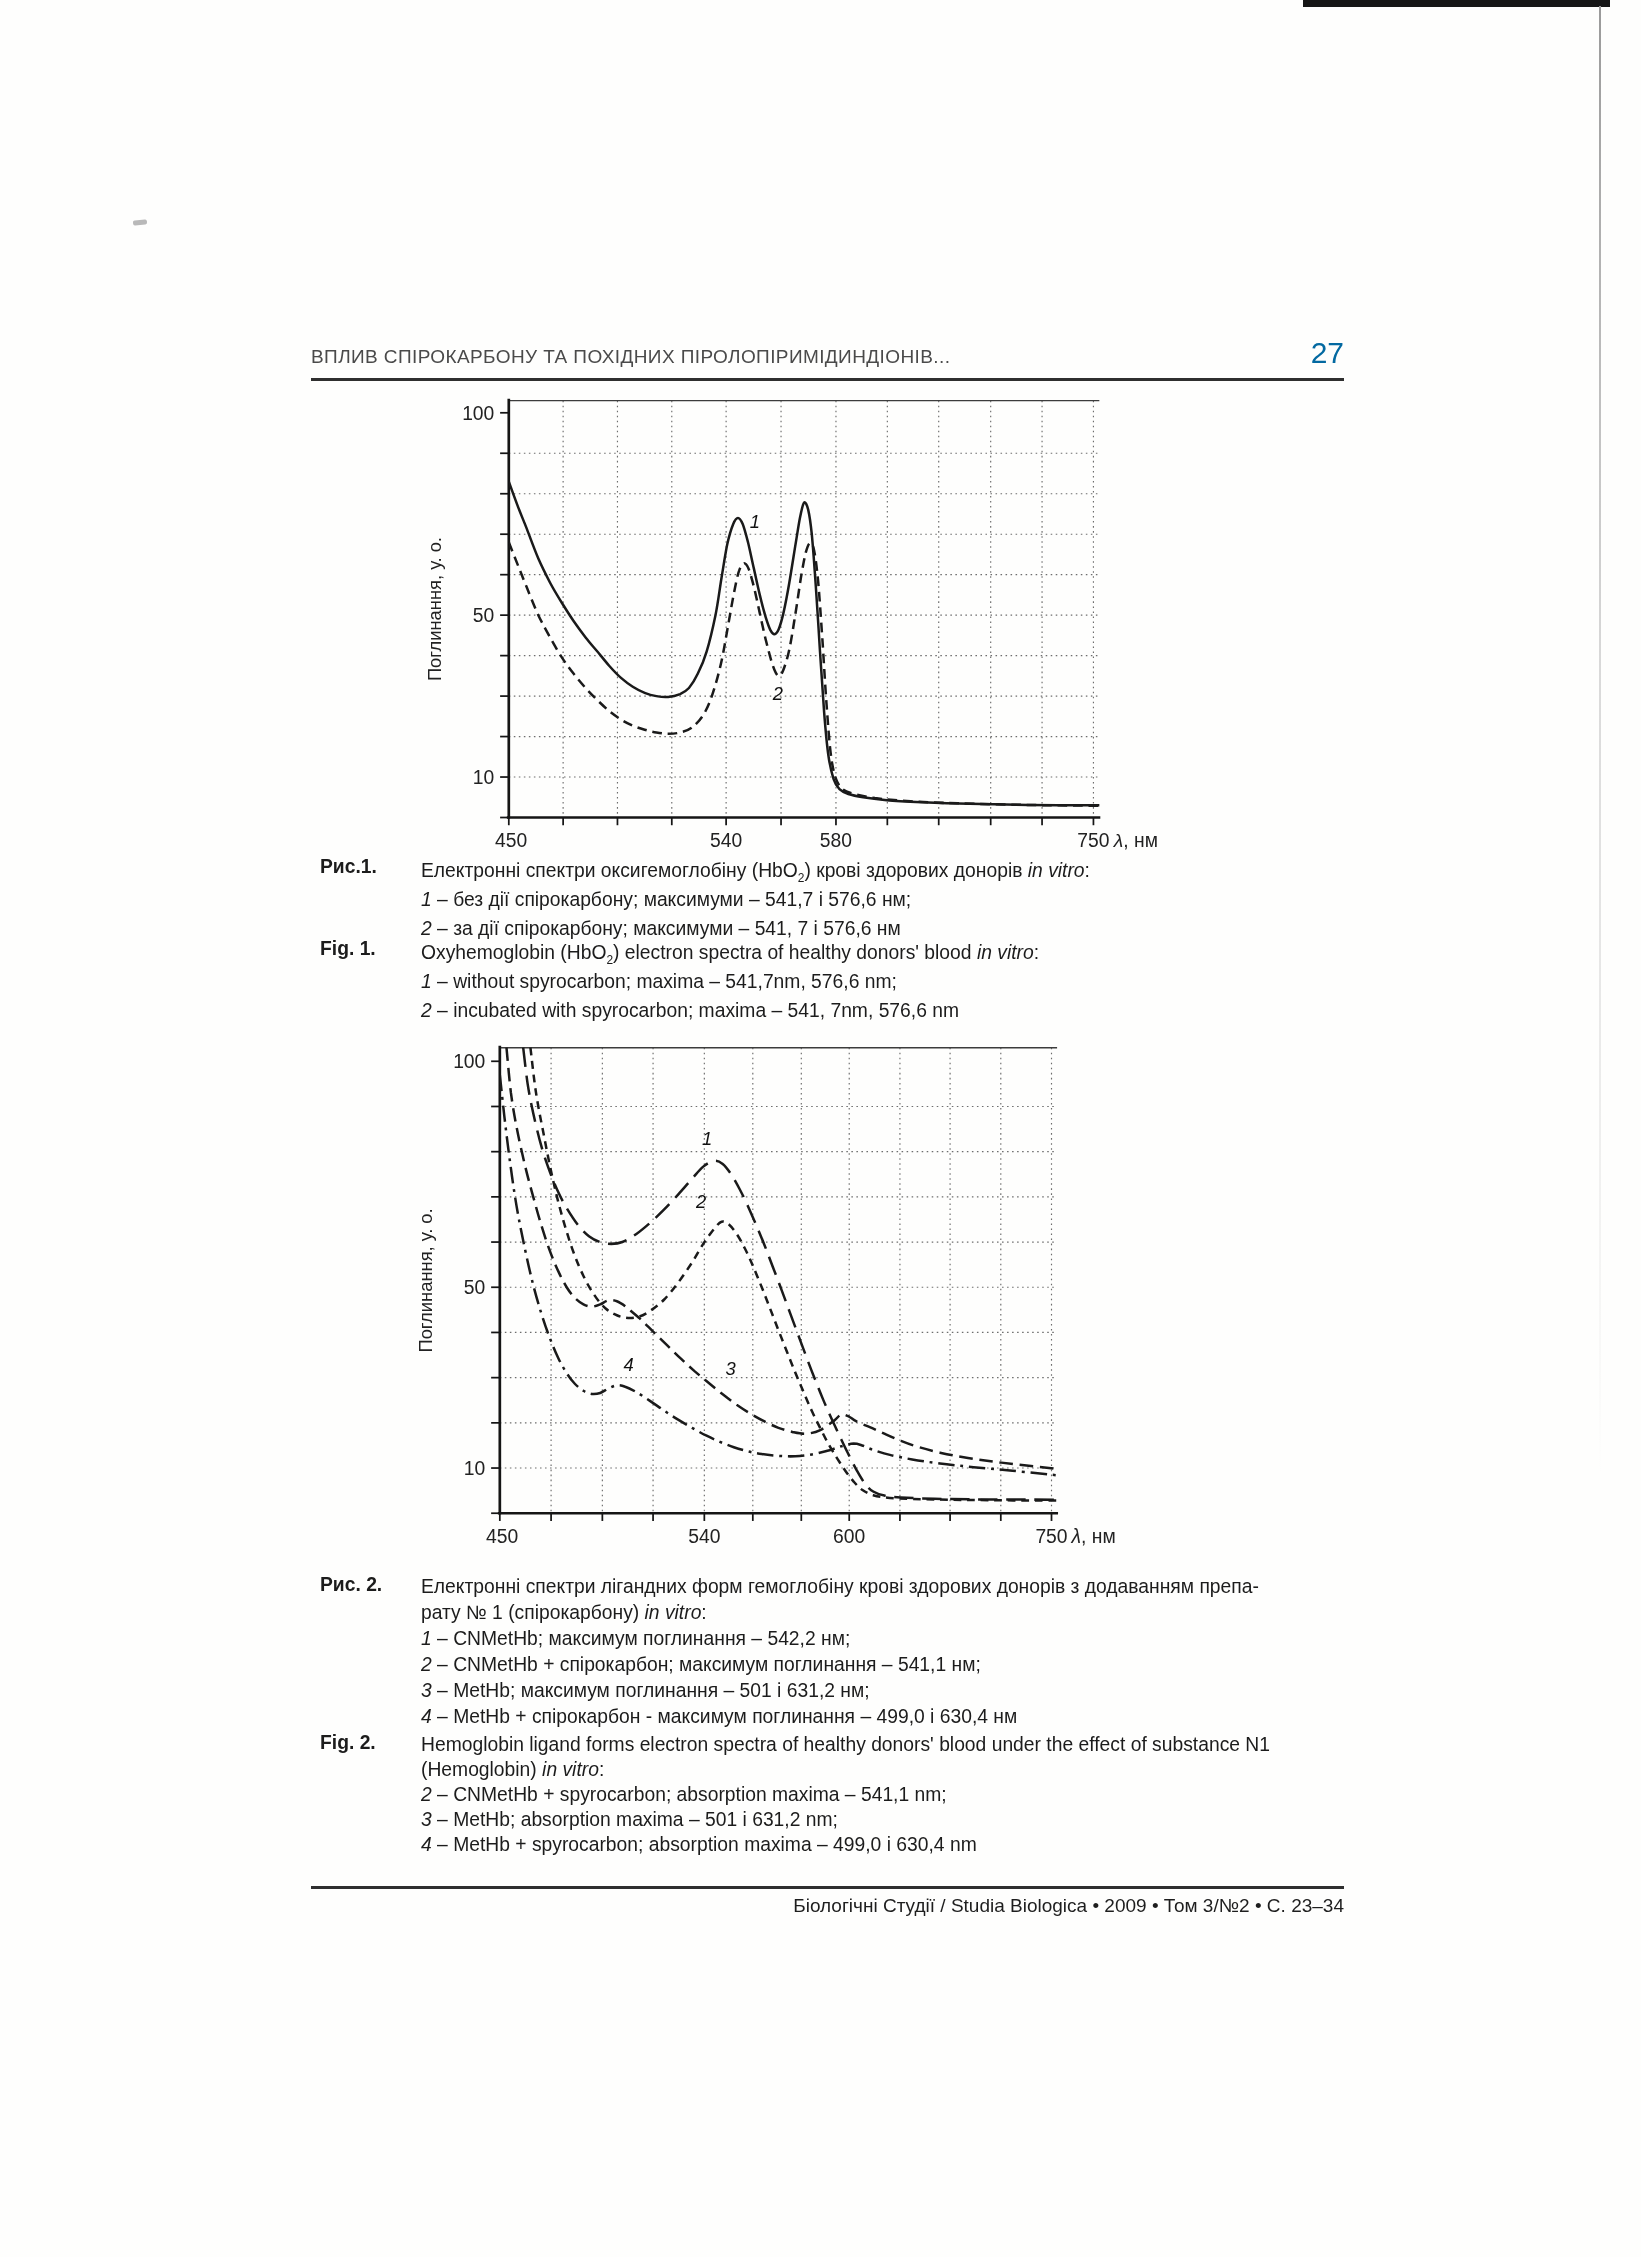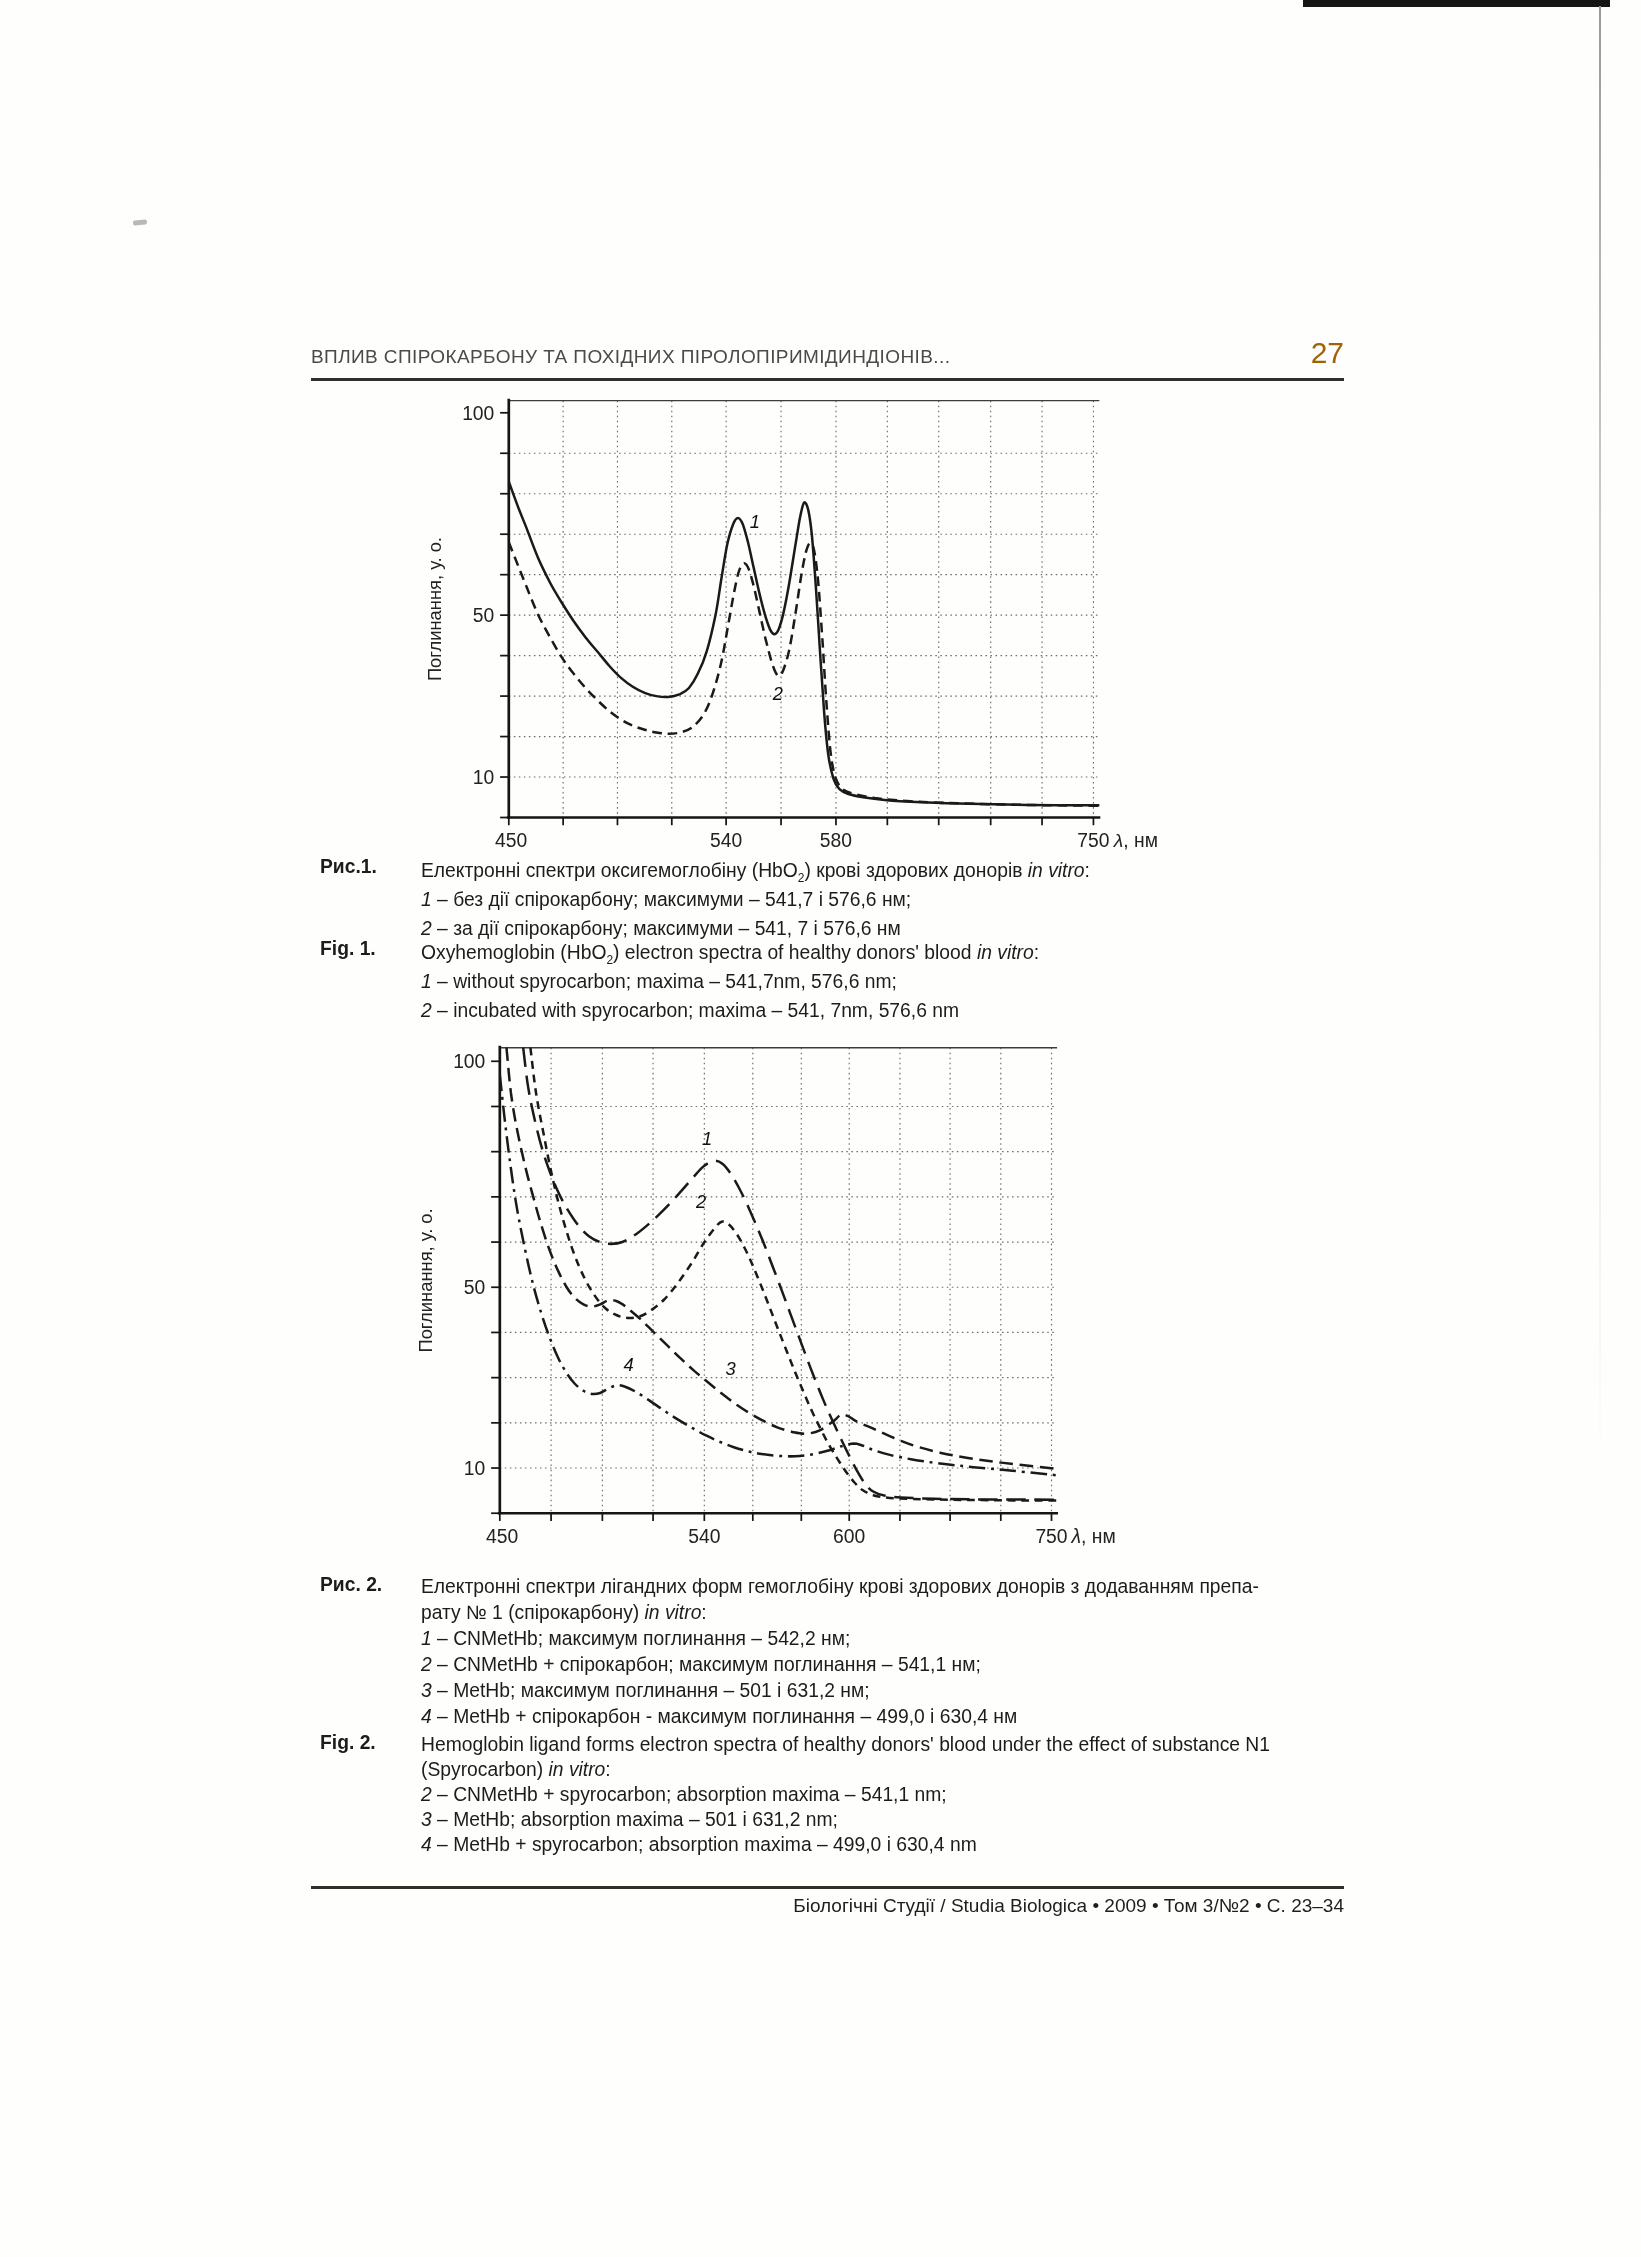--- a/index.html
+++ b/index.html
@@ -1,21 +1,21 @@
 <!DOCTYPE html>
 <html><head>
 <meta charset="utf-8">
 <style>
   html,body{margin:0;padding:0;background:#e8e8e8;}
   #page{position:relative;width:1641px;height:2257px;background:#fefefd;overflow:hidden;
         font-family:"Liberation Sans",sans-serif;color:#262626;}
   .abs{position:absolute;}
   
   #header-title{left:311px;top:346px;font-size:19px;letter-spacing:0.4px;color:#4a4a4a;}
-  #page-number{top:336px;left:1255px;width:89px;text-align:right;font-size:30px;color:#a16207;}
+  #page-number{top:336px;left:1255px;width:89px;text-align:right;font-size:30px;color:#0369a1;}
   .rule{left:311px;width:1033px;height:2.9px;background:#2f2f2f;}
   #rule-top{top:378px;}
   #rule-bottom{top:1886px;}
   #footer-text{top:1895px;left:668px;width:676px;text-align:right;font-size:19px;color:#1e1e1e;}
   
   .caption{left:320px;width:1052px;font-size:19.3px;color:#1c1c1c;}
   .cap-label{position:absolute;left:0;top:0;font-weight:700;}
   .cap-lines{margin-left:85px;}
   .cap-lines div{white-space:nowrap;margin-left:16px;}
   .lh30 .cap-lines div{line-height:29px;height:29px;}
@@ -221,21 +221,21 @@
         <div><span class="it">2</span><span> – CNMetHb + спірокарбон; максимум поглинання – 541,1 нм;</span></div>
         <div><span class="it">3</span><span> – MetHb; максимум поглинання – 501 і 631,2 нм;</span></div>
         <div><span class="it">4</span><span> – MetHb + спірокарбон - максимум поглинання – 499,0 і 630,4 нм</span></div>
       </div>
   </div>
 
   <div class="abs caption lh26" style="top:1732px">
     <span class="cap-label">Fig. 2.</span>
     <div class="cap-lines">
         <div><span>Hemoglobin ligand forms electron spectra of healthy donors' blood under the effect of substance N1</span></div>
-        <div><span>(Spyrocarbon) </span><span class="it">in vitro</span><span>:</span></div>
+        <div><span>(Hemoglobin) </span><span class="it">in vitro</span><span>:</span></div>
         <div><span class="it">2</span><span> – CNMetHb + spyrocarbon; absorption maxima – 541,1 nm;</span></div>
         <div><span class="it">3</span><span> – MetHb; absorption maxima – 501 i 631,2 nm;</span></div>
         <div><span class="it">4</span><span> – MetHb + spyrocarbon; absorption maxima – 499,0 i 630,4 nm</span></div>
       </div>
   </div>
 
   <div class="abs rule" id="rule-bottom"></div>
   <div class="abs" id="footer-text">Біологічні Студії / Studia Biologica • 2009 • Том 3/№2 • С. 23–34</div>
 
   <div class="abs" id="scan-bar-top"></div>

